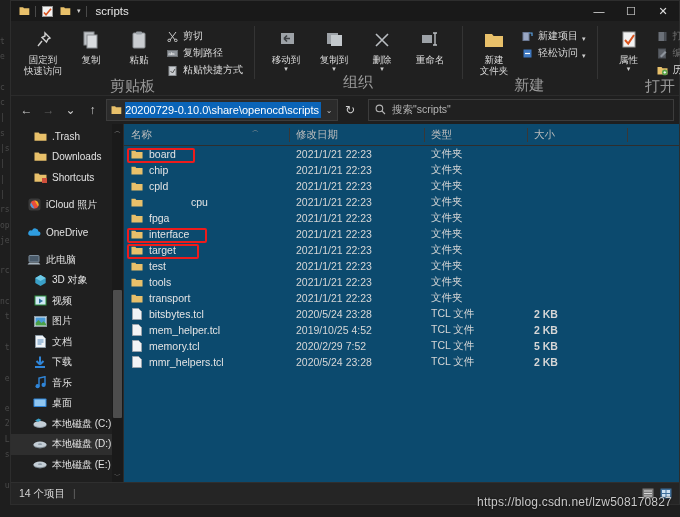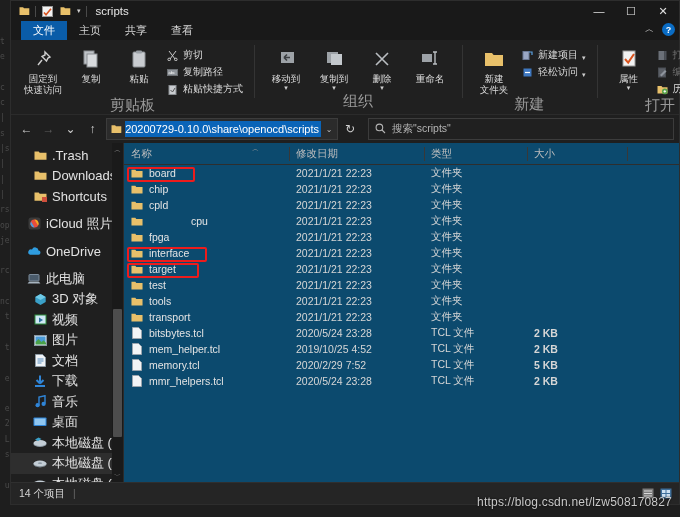--- a/index.html
+++ b/index.html
@@ -143,21 +143,21 @@
   .ebody { flex: 1; display: flex; overflow: hidden; }
 
   
   .sidebar {
     width: 112px; background: #1f1f1f; position: relative;
     display: flex; flex-direction: column; overflow: hidden;
   }
   .sb-scroll { flex: 1; overflow: hidden; padding-top: 2px; }
   .sb-item {
     height: 20.5px; display: flex; align-items: center; gap: 5px;
-    padding-left: 16px; font-size: 13px; color: #e2e2e2; white-space: nowrap;
+    padding-left: 16px; font-size: 10px; color: #e2e2e2; white-space: nowrap;
   }
   .sb-item.indent1 { padding-left: 22px; }
   .sb-item.hover { background: #2e2e2e; }
   .sb-item .sico { width: 14px; height: 14px; display: flex; align-items: center; justify-content: center; }
   .sb-gap { height: 7px; }
   .sb-track {
     position: absolute; right: 0; top: 0; bottom: 0; width: 11px; background: #1a1a1a;
   }
   .sb-arrow {
     position: absolute; right: 0; width: 11px; height: 13px; color: #8a8a8a;
@@ -287,30 +287,20 @@
         <span class="sep-v"></span>
       </div>
       <div class="win-title">scripts</div>
       <div class="wbtns">
         <div class="wbtn">—</div>
         <div class="wbtn">☐</div>
         <div class="wbtn close">✕</div>
       </div>
     </div>
 
-    <div class="tabstrip">
-      <div class="tab file">文件</div>
-      <div class="tab">主页</div>
-      <div class="tab">共享</div>
-      <div class="tab">查看</div>
-      <div class="ribbon-help">
-        <span class="caret-up">︿</span>
-        <span class="help-dot">?</span>
-      </div>
-    </div>
 
     <div class="ribbon">
 
       <div class="rgroup">
         <div class="rgroup-items">
           <div class="rbig">
             <span class="glyph">
               <svg width="20" height="20" viewBox="0 0 20 20">
                   <g stroke="#cfcfcf" stroke-width="1.4" fill="none">
                     <path d="M12 3l5 5-2 1-1.5 3-4.5-4.5 3-1.5z"></path>

